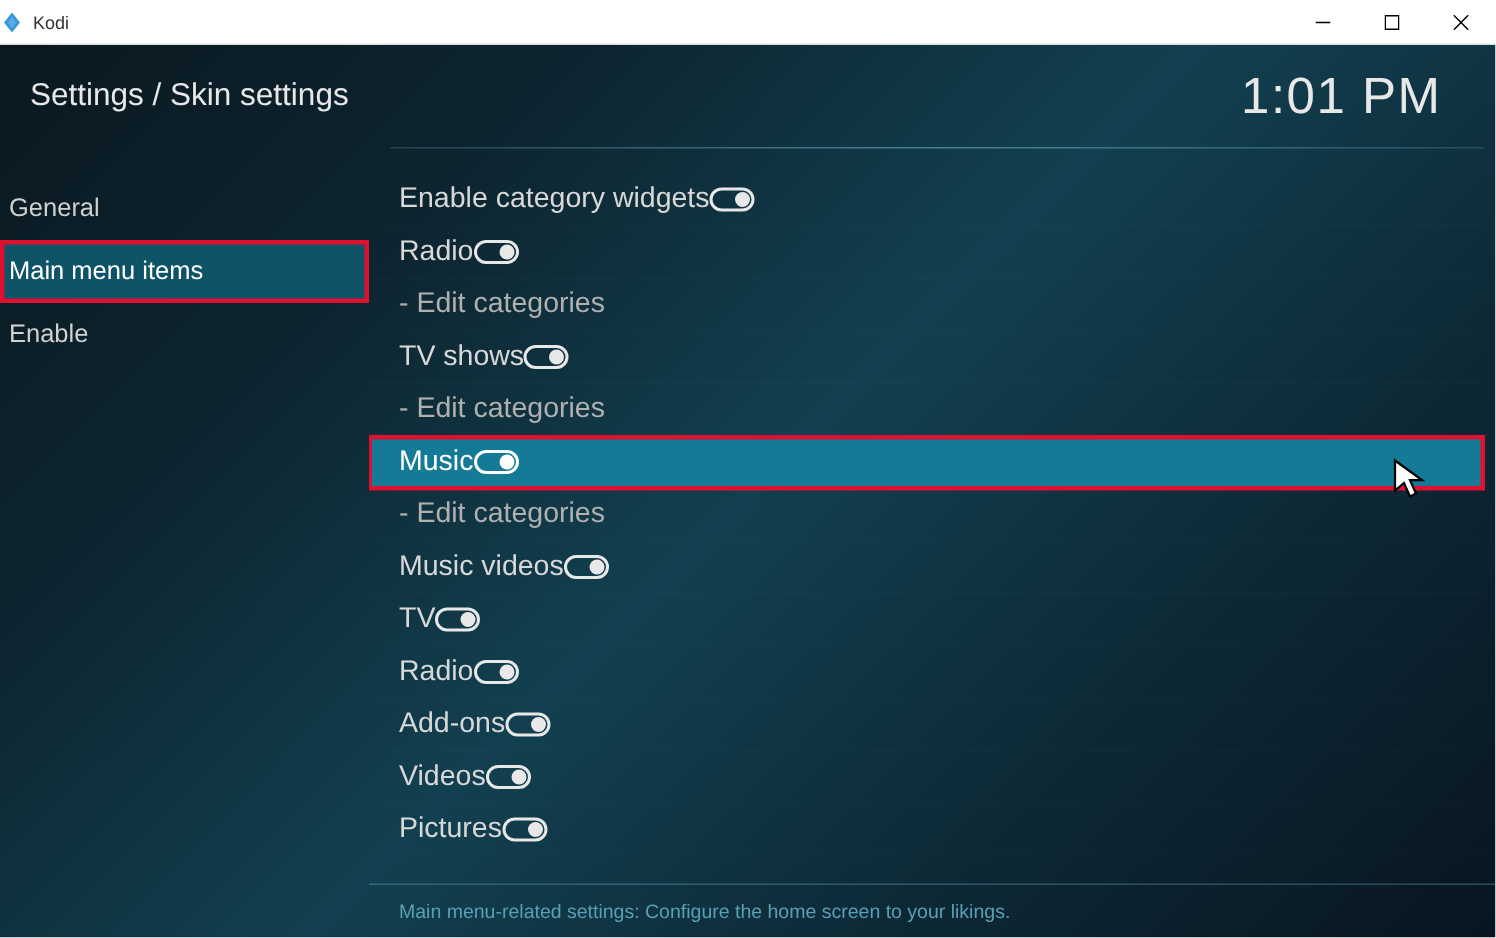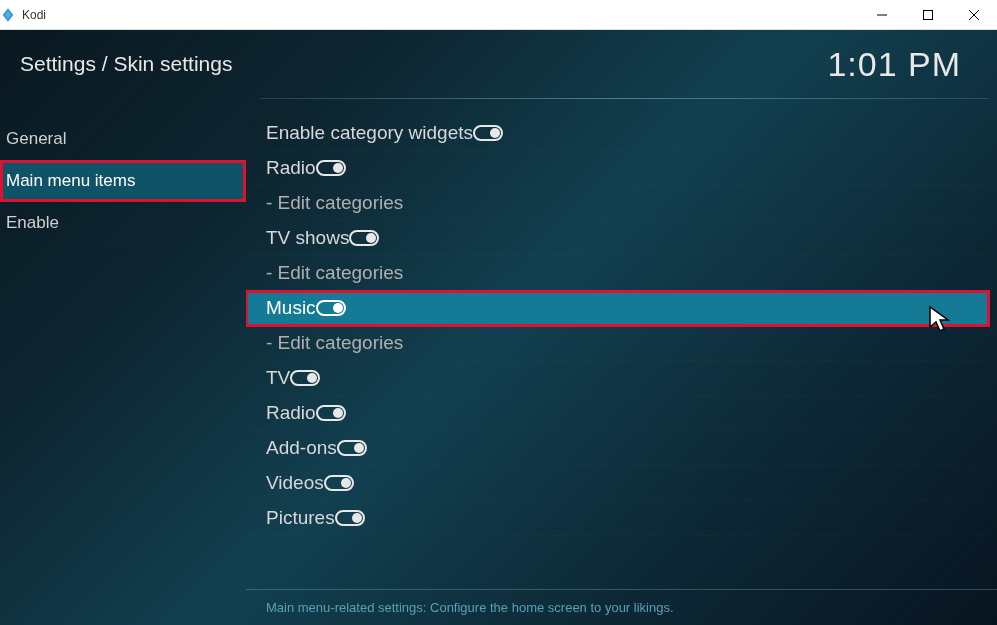--- a/index.html
+++ b/index.html
@@ -117,20 +117,24 @@
           <span>- Edit categories</span>
         </div>
         <div class="setting-row selected highlighted">
           <span>Music</span>
           <div class="toggle on"></div>
         </div>
         <div class="setting-row sub">
           <span>- Edit categories</span>
         </div>
         <div class="setting-row">
+          <span>Music videos</span>
+          <div class="toggle on"></div>
+        </div>
+        <div class="setting-row">
           <span>TV</span>
           <div class="toggle on"></div>
         </div>
         <div class="setting-row">
           <span>Radio</span>
           <div class="toggle on"></div>
         </div>
         <div class="setting-row">
           <span>Add-ons</span>
           <div class="toggle on"></div>

